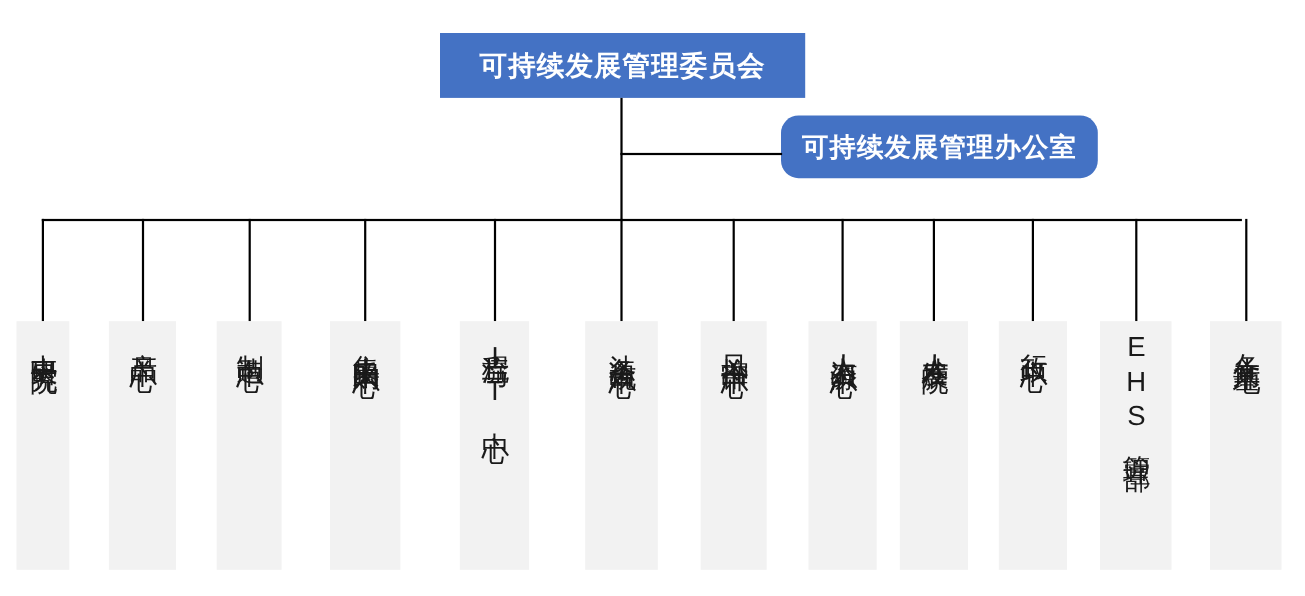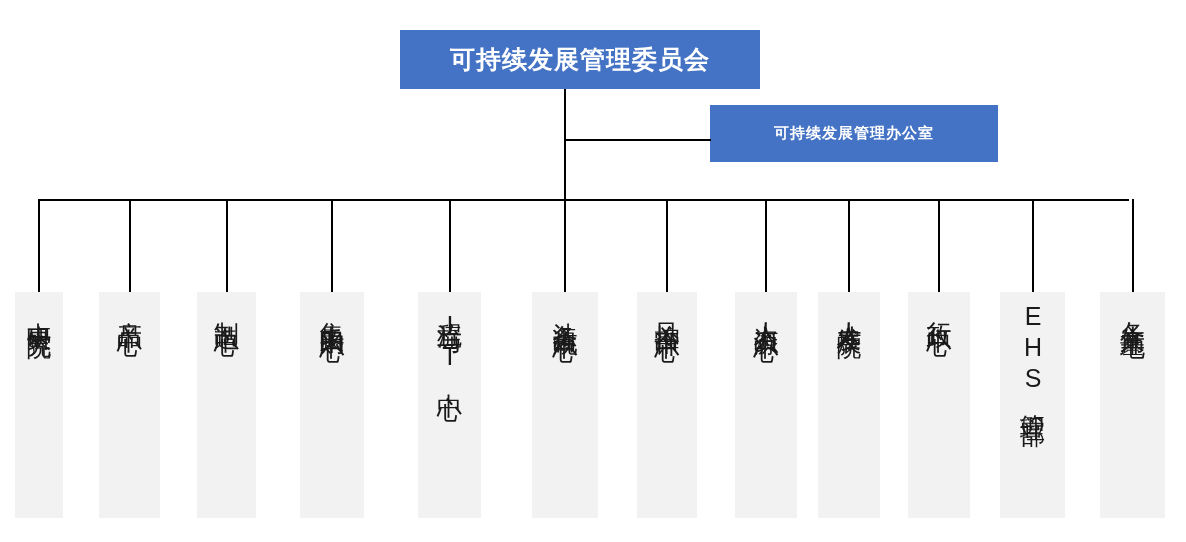--- a/index.html
+++ b/index.html
@@ -27,30 +27,31 @@
     font-weight: bold;
     display: flex;
     align-items: center;
     justify-content: center;
     letter-spacing: 1px;
     white-space: nowrap;
   }
   #box-committee {
     left: 400px;
     top: 30px;
-    width: 360px;
+    width: 332px;
     height: 59px;
     font-size: 25px;
   }
   #box-office {
     left: 710px;
     top: 105px;
     width: 288px;
     height: 57px;
-    font-size: 15px;
+    font-size: 24px;
+    border-radius: 16px;
   }
 
   
   .line {
     position: absolute;
     background: #000000;
   }
   .line-v { width: 2px; }
   .line-h { height: 2px; }
 

